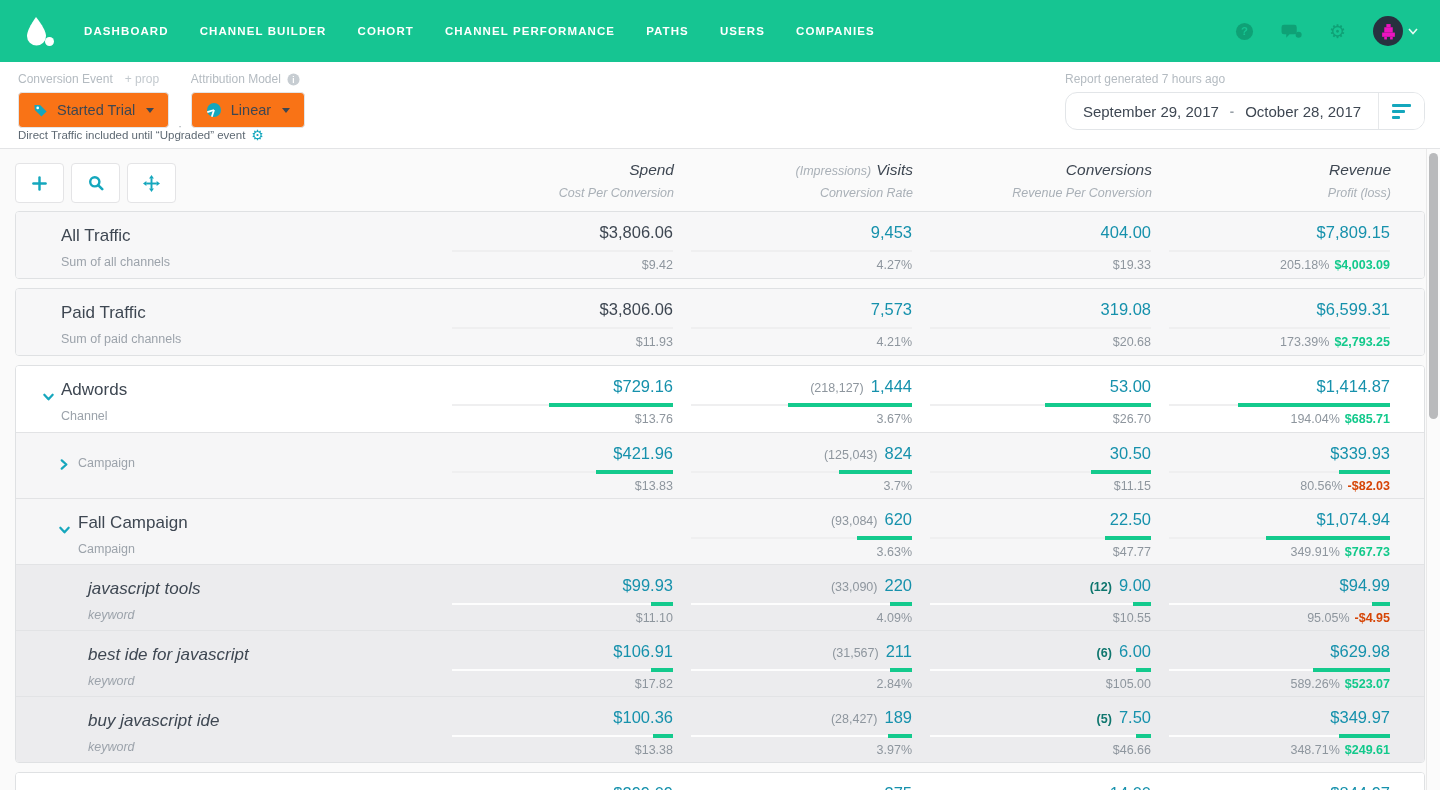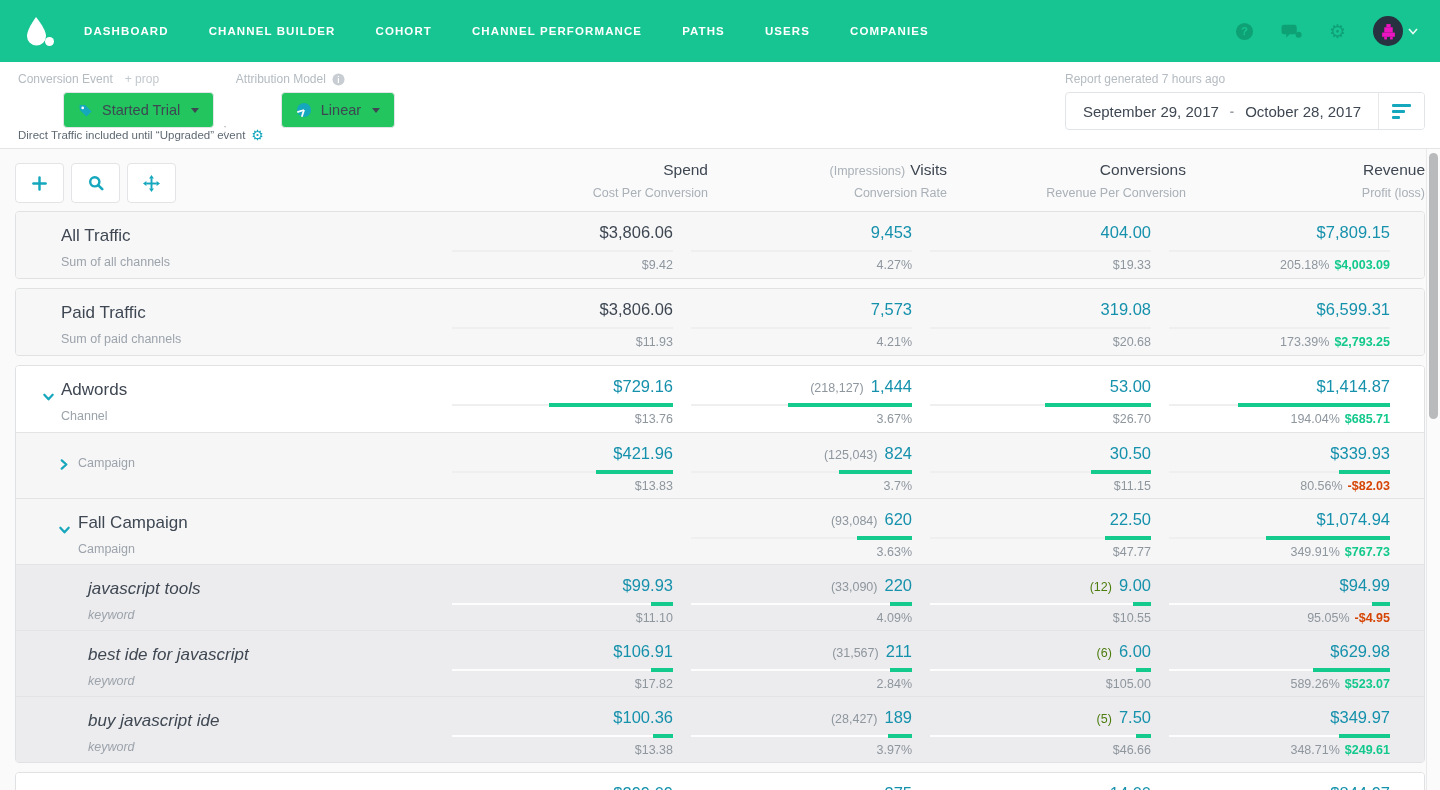--- a/index.html
+++ b/index.html
@@ -2,58 +2,58 @@
 <html><head>
 <meta charset="utf-8">
 <style>
   * { margin:0; padding:0; box-sizing:border-box; }
   html,body { width:1440px; height:790px; overflow:hidden; background:#FAFAFA;
               font-family:"Liberation Sans", sans-serif; }
 
   
   .topnav { height:62px; background:#16C592; display:flex; align-items:center; padding:0 22px; }
   .logo { width:36px; height:36px; display:flex; align-items:center; cursor:pointer; }
-  .nav-items { display:flex; gap:40px; margin-left:26px; }
+  .nav-items { display:flex; gap:31px; margin-left:26px; }
   .nav-item { color:#FFFFFF; font-size:11.5px; font-weight:700; letter-spacing:1.1px; cursor:pointer; }
   .nav-right { margin-left:auto; display:flex; align-items:center; gap:27px; }
   .nav-icon { cursor:pointer; display:flex; align-items:center; }
   .gear-glyph { font-family:"DejaVu Sans", sans-serif; font-size:19px; color:#0FA176; line-height:1; }
   .avatar-wrap { display:flex; align-items:center; gap:5px; cursor:pointer; }
   .avatar { width:30px; height:30px; border-radius:50%; background:#27313F; display:flex; align-items:center; justify-content:center; }
 
   
   .filterbar { height:87px; background:#fff; border-bottom:1px solid #E3E4E6; position:relative;
                display:flex; padding:10px 15px 0 18px; }
   .filter-group { display:flex; flex-direction:column; }
   .filter-label { font-size:12px; color:#B4BBC1; margin-bottom:6px; display:flex; align-items:center; gap:6px; }
   .prop-link { color:#C3C9CE; margin-left:6px; cursor:pointer; }
   .dropdown { display:inline-flex; align-items:center; gap:9px; height:36px; padding:0 14px;
-              background:#22c55e; border:1px solid #E2E5E8; border-radius:4px; cursor:pointer;
-              font-size:14.5px; color:#3E4752; font-weight:500; font-family:inherit;margin-left:45px; }
+              background:#f97316; border:1px solid #E2E5E8; border-radius:4px; cursor:pointer;
+              font-size:14.5px; color:#3E4752; font-weight:500; font-family:inherit; }
   .caret { width:0; height:0; border-left:4.5px solid transparent; border-right:4.5px solid transparent;
            border-top:5px solid #3E4752; margin-left:2px; }
   .colon { align-self:flex-end; height:36px; line-height:34px; color:#A9B0B6; margin:0 9px; font-size:13px; }
   .footnote { position:absolute; left:18px; top:66px; font-size:11.5px; color:#5E6973;
               display:flex; align-items:center; gap:6px; }
   .footnote .gear-glyph { font-size:14px; color:#14A7BD; cursor:pointer; }
   .filter-right { margin-left:auto; display:flex; flex-direction:column; width:360px; }
-  .datebox { display:flex; align-items:stretch; border:1px solid #E2E5E8; border-radius:4px; height:38px;
+  .datebox { display:flex; align-items:stretch; border:1px solid #E2E5E8; border-radius:12px; height:38px;
              background:#fff; overflow:hidden; }
   .dates { flex:1; display:flex; align-items:center; justify-content:center; gap:11px;
            font-size:15px; color:#3E4752; cursor:pointer; }
   .date-dash { color:#98A0A7; font-size:13px; font-weight:700; }
   .datebox-divider { width:1px; background:#E6E8EA; }
   .filter-icon-btn { width:45px; display:flex; flex-direction:column; align-items:flex-start; justify-content:center;
                      gap:3px; padding-left:13px; background:#fff; border:none; cursor:pointer; }
   .fbar { height:3px; background:#14A7BD; border-radius:1px; }
   .fbar.b1{width:19px}.fbar.b2{width:13px}.fbar.b3{width:8px}
 
   
   main { padding:12px 15px 0; }
-  .table-head { display:flex; align-items:flex-start; margin-bottom:8px; }
+  .table-head { display:flex; align-items:flex-start; padding-right:34px; margin-bottom:8px;font-style:italic; }
   .toolbar { flex:1; display:flex; gap:7px; padding-top:2px; }
   .tool-btn { width:49px; height:40px; background:#fff; border:1px solid #E4E4E6; border-radius:4px;
               display:flex; align-items:center; justify-content:center; cursor:pointer; }
   .hcol { width:239px; flex-shrink:0; text-align:right; cursor:pointer; }
   .h-primary { font-size:15.5px; color:#3E4752; }
   .h-prefix { font-size:12.5px; color:#A9B0B7; margin-right:5px; }
   .h-secondary { font-size:12.5px; color:#A9B0B7; margin-top:7px; }
 
   .card { border:1px solid #DFE1E3; border-radius:4px; margin-bottom:9px; overflow:hidden; background:#fff; }
   .row { height:66px; display:flex; position:relative; padding-right:34px; background:#fff; }
@@ -70,21 +70,21 @@
   .row-chevron { position:absolute; top:25px; cursor:pointer; display:flex; }
   .row.depth0 .row-chevron { left:26px; }
   .row.depth1 .row-chevron { left:42px; }
   .row-chevron.right svg { transform:rotate(-90deg); }
 
   .cell { width:239px; flex-shrink:0; padding-top:11px; text-align:right; }
   .cell-line1 { display:flex; justify-content:flex-end; align-items:baseline; gap:7px; }
   .value { font-size:16.5px; color:#1691AC; cursor:pointer; }
   .value.dark { color:#3E4752; cursor:default; }
   .prefix { font-size:12.5px; color:#8E969E; }
-  .prefix.teal { color:#4d7c0f; }
+  .prefix.teal { color:#0f766e;font-weight:bold; }
   .bar-track { height:2px; background:#EFEFF0; margin-left:18px; margin-top:8px; position:relative; }
   .row.depth2 .bar-track { background:#FDFDFD; }
   .bar-fill { position:absolute; right:0; top:-1px; height:4px; background:#14CA8D; }
   .cell-sub { margin-top:6px; font-size:12.5px; color:#8E969E; display:flex; justify-content:flex-end; gap:5px; }
   .profit { font-weight:700; }
   .profit.pos { color:#12C98B; }
   .profit.neg { color:#D64506; }
 
   
   .scrollbar { position:fixed; top:149px; right:0; bottom:0; width:14px; background:#FBFBFB;

